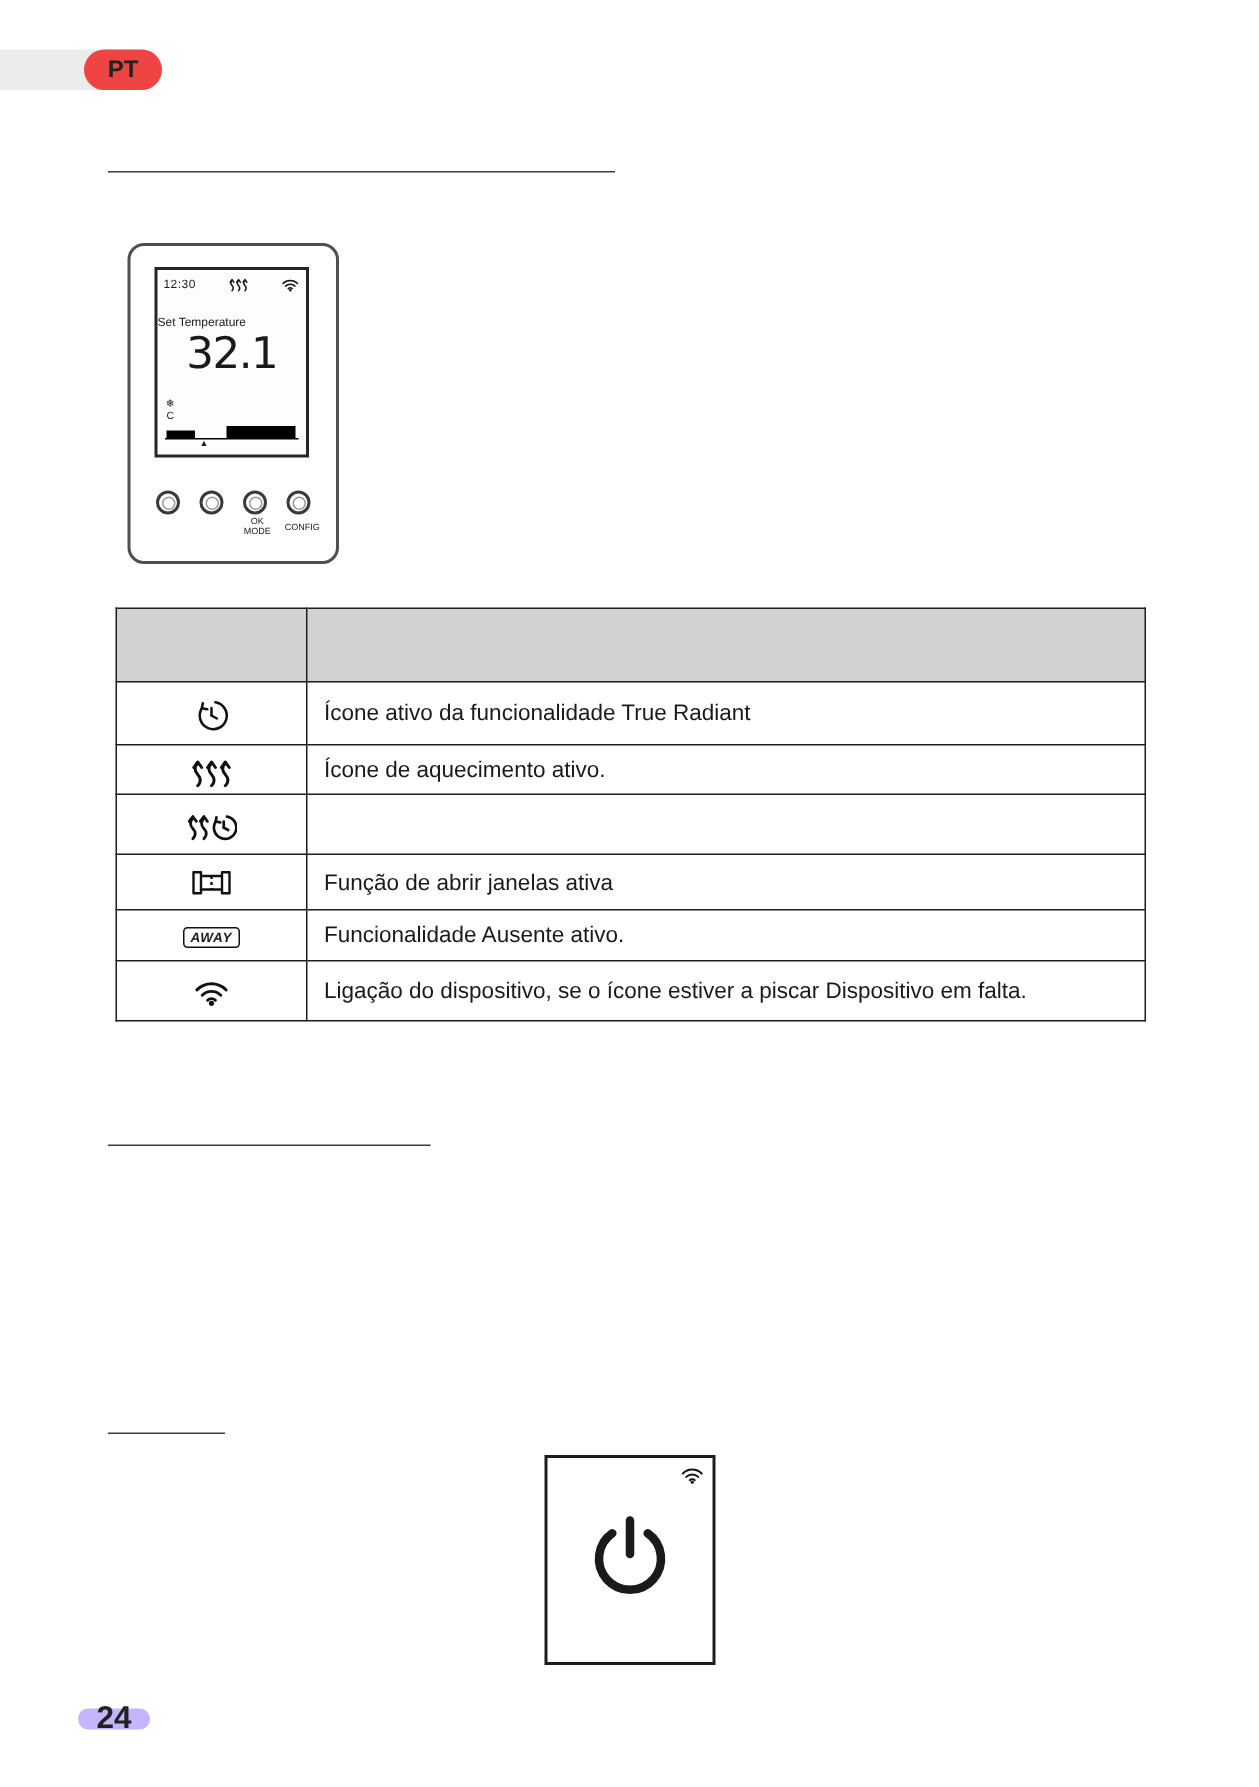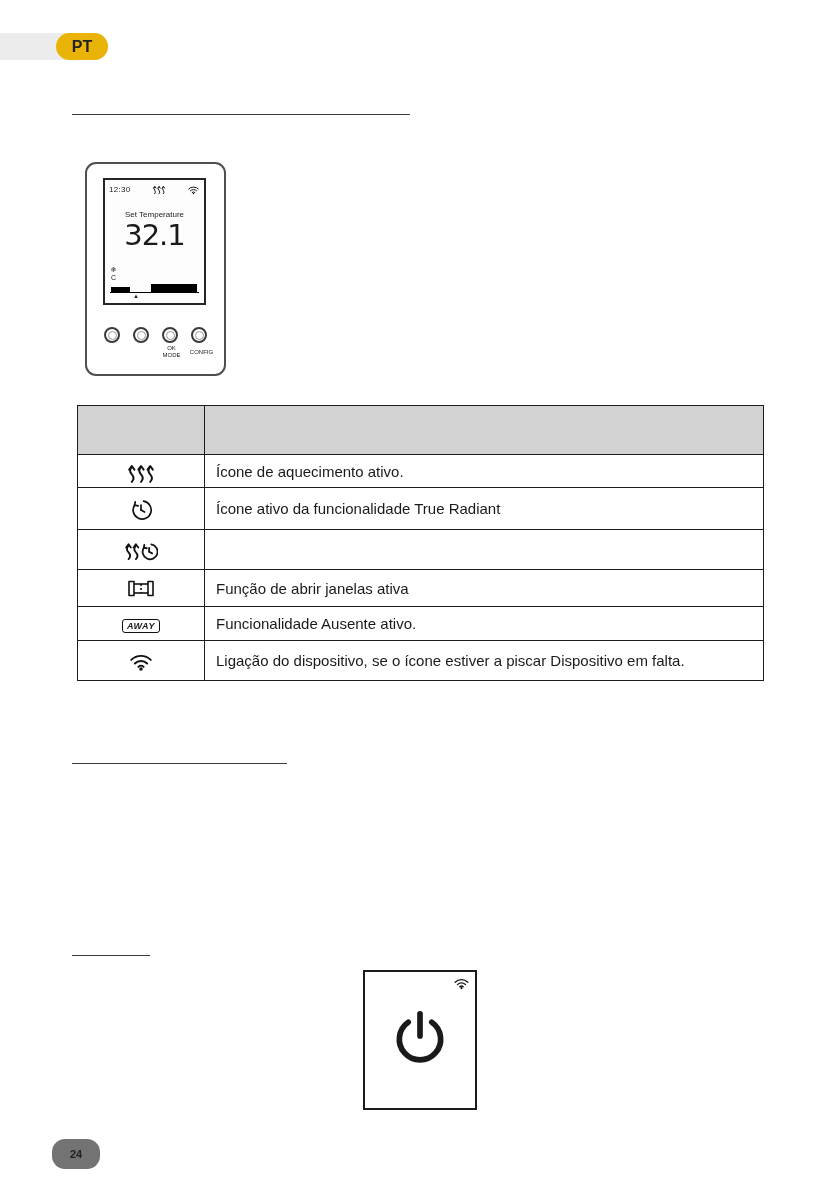--- a/index.html
+++ b/index.html
@@ -10,29 +10,29 @@
     overflow:hidden;
   }
 
   
   .lang-tab {
     position:absolute; left:0; top:33px; width:108px; height:27px;
     background:#ececec; border-radius:0 14px 14px 0;
   }
   .lang-pill {
     position:absolute; right:0; top:0; width:52px; height:27px;
-    background:#eab308; border-radius:14px;
+    background:#ef4444; border-radius:14px;
     display:flex; align-items:center; justify-content:center;
     font-size:16px; font-weight:bold; color:#222;
   }
   .page-pill {
-    position:absolute; left:52px; top:1139px; width:48px; height:30px;
-    background:#737373; border-radius:13px;
+    position:absolute; left:52px; top:1139px; width:48px; height:14px;
+    background:#c4b5fd; border-radius:13px;
     display:flex; align-items:center; justify-content:center;
-    font-size:11px; font-weight:bold; color:#222;
+    font-size:21px; font-weight:bold; color:#222;
   }
 
   
   .u-line { position:absolute; height:1px; background:#3c3c3c; }
   .u1 { left:72px; top:114px; width:338px; }
   .u2 { left:72px; top:763px; width:215px; }
   .u3 { left:72px; top:955px; width:78px; }
 
   
   .device {
@@ -44,21 +44,21 @@
     border:2px solid #262626; background:#fdfdfd;
   }
   .scr-status {
     position:absolute; left:0; top:0; right:0; height:16px;
     display:flex; align-items:center; justify-content:space-between;
     padding:2px 4px 0 4px;
   }
   .scr-time { font-size:8px; letter-spacing:0.3px; }
   .scr-label {
     position:absolute; left:0; right:0; top:30px;
-    text-align:center; font-size:8px;
+    text-align:left; font-size:8px;
   }
   .scr-temp {
     position:absolute; left:0; right:0; top:40px;
     text-align:center; font-size:29px; line-height:31px; font-weight:500;
     font-family:"DejaVu Sans", sans-serif; letter-spacing:-1px;
   }
   .frost {
     position:absolute; left:4px; top:86px;
     font-size:7px; line-height:8px; text-align:center; width:9px;
   }
@@ -179,45 +179,45 @@
   </div>
 </div>
 
 <table class="icon-table">
   <tbody>
       <tr>
     <th class="col-icon"></th>
     <th></th>
   </tr>
 
+  <tr style="height:42px;">
+    <td class="cell-icon">
+      <svg width="24" height="24" viewBox="0 0 24 24" fill="none" stroke="#111" stroke-width="1.7" stroke-linecap="round" stroke-linejoin="round" style="margin:0 auto;">
+        <path d="M5.6 8.2 A9 9 0 1 0 14.6 4.2"></path>
+        <path d="M5.6 8.2 L6.2 4.8"></path>
+            <path d="M5.6 8.2 L9.2 8.8"></path>
+        <path d="M12 13 L12 8"></path>
+            <path d="M12 13 L15.6 15"></path>
+      </svg>
+    </td>
+    <td class="cell-text">Ícone ativo da funcionalidade True Radiant</td>
+  </tr>
+
   <tr style="height:33px;">
     <td class="cell-icon">
       <svg width="30" height="23" viewBox="0 0 26 20" fill="none" stroke="#111" stroke-width="1.7" stroke-linecap="round" stroke-linejoin="round" style="margin:0 auto;">
         <path d="M5 19 q3 -3.2 0 -6.5 q-3 -3.3 0 -6.5"></path>
             <path d="M2.7 8.4 L5 5.2 L7.3 8.4"></path>
         <path d="M13 19 q3 -3.2 0 -6.5 q-3 -3.3 0 -6.5"></path>
             <path d="M10.7 8.4 L13 5.2 L15.3 8.4"></path>
         <path d="M21 19 q3 -3.2 0 -6.5 q-3 -3.3 0 -6.5"></path>
             <path d="M18.7 8.4 L21 5.2 L23.3 8.4"></path>
       </svg>
     </td>
     <td class="cell-text">Ícone de aquecimento ativo.</td>
-  </tr>
-
-  <tr style="height:42px;">
-    <td class="cell-icon">
-      <svg width="24" height="24" viewBox="0 0 24 24" fill="none" stroke="#111" stroke-width="1.7" stroke-linecap="round" stroke-linejoin="round" style="margin:0 auto;">
-        <path d="M5.6 8.2 A9 9 0 1 0 14.6 4.2"></path>
-        <path d="M5.6 8.2 L6.2 4.8"></path>
-            <path d="M5.6 8.2 L9.2 8.8"></path>
-        <path d="M12 13 L12 8"></path>
-            <path d="M12 13 L15.6 15"></path>
-      </svg>
-    </td>
-    <td class="cell-text">Ícone ativo da funcionalidade True Radiant</td>
   </tr>
 
   <tr style="height:40px;">
     <td class="cell-icon">
       <svg width="34" height="23" viewBox="0 0 30 20" fill="none" stroke="#111" stroke-width="1.6" stroke-linecap="round" stroke-linejoin="round" style="margin:0 auto;">
         <path d="M4 18.5 q2.8 -3 0 -6 q-2.8 -3 0 -6"></path>
             <path d="M1.9 8.3 L4 5.4 L6.1 8.3"></path>
         <path d="M10.5 18.5 q2.8 -3 0 -6 q-2.8 -3 0 -6"></path>
             <path d="M8.4 8.3 L10.5 5.4 L12.6 8.3"></path>
         <path d="M17.5 8.4 A6.6 6.6 0 1 0 24.1 5.5"></path>

